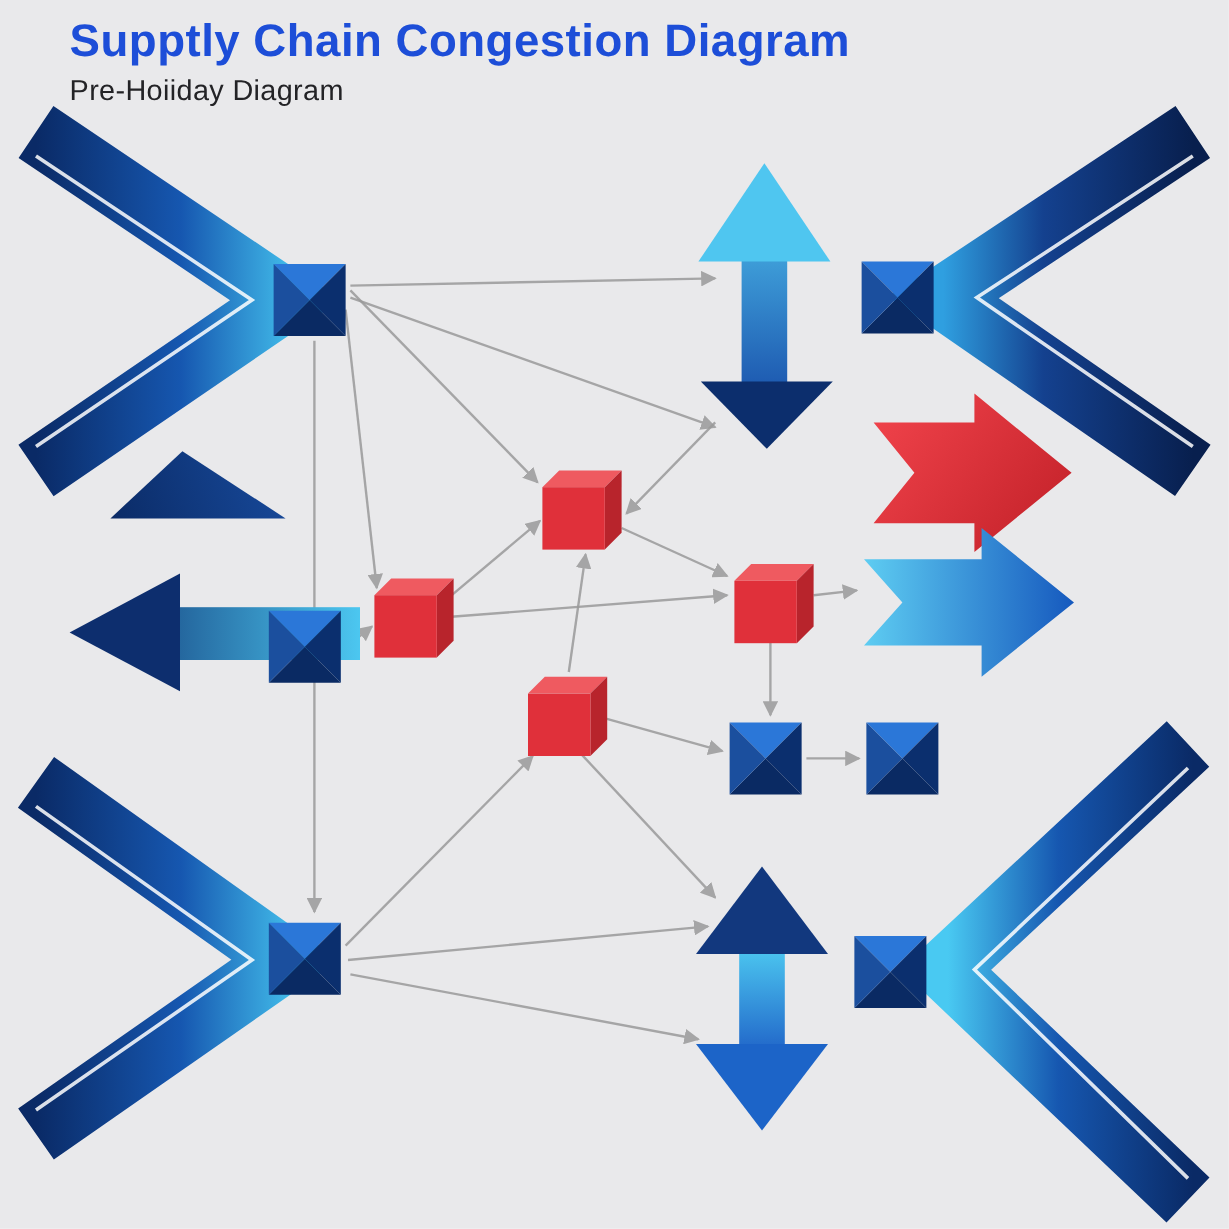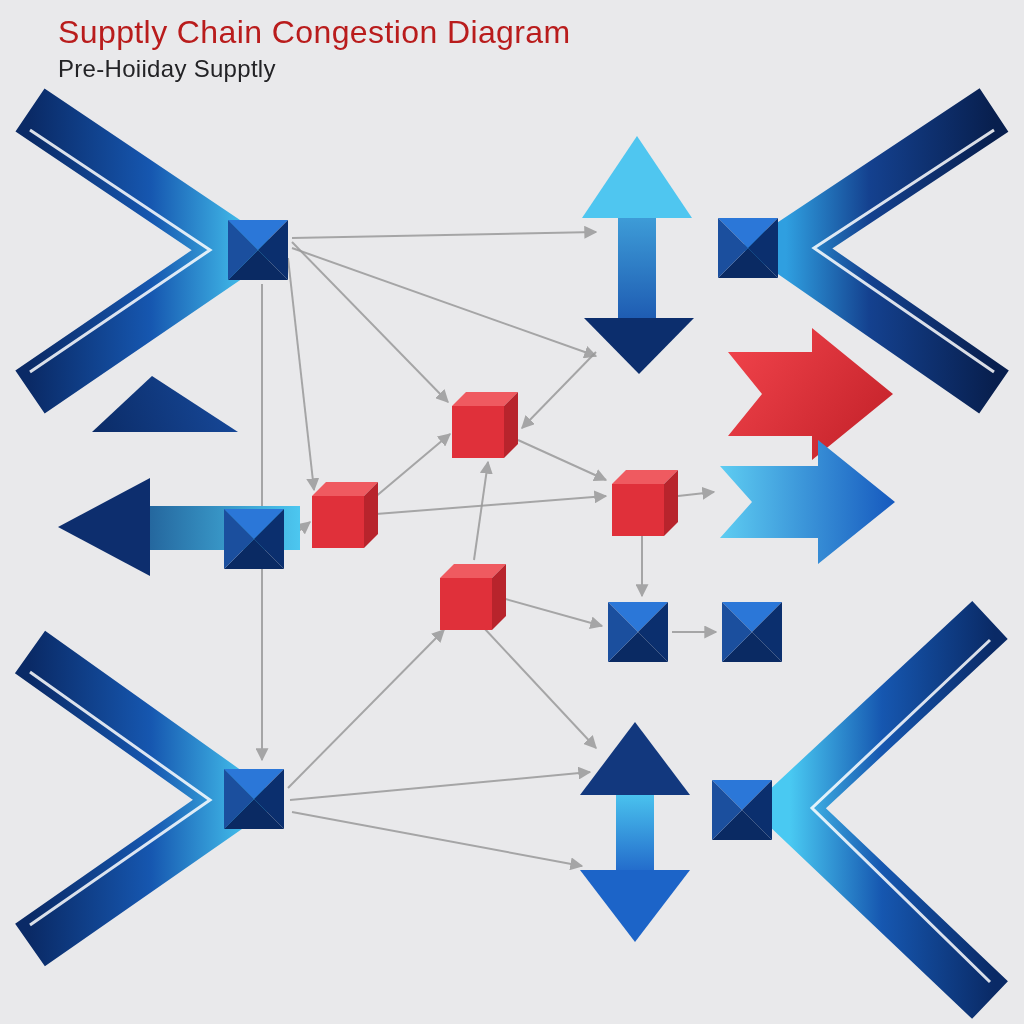--- a/index.html
+++ b/index.html
@@ -14,25 +14,25 @@
     width:1024px;height:1024px;
     background:#e9e9eb;
   }
   .header{
     position:absolute;
     left:58px;top:14px;
     z-index:5;
   }
   .header h1{
     margin:0;
-    font-size:32px;
+    font-size:38px;
     line-height:1.15;
-    font-weight:normal;
+    font-weight:bold;
     letter-spacing:.4px;
-    color:#b91c1c;
+    color:#1d4ed8;
   }
   .header p{
     margin:4px 0 0 0;
     font-size:24px;
     font-weight:normal;
     letter-spacing:.3px;
     color:#232326;
   }
   svg{position:absolute;left:0;top:0;}
   .connector{
@@ -48,21 +48,21 @@
     opacity:.85;
   }
 </style>
 </head>
 <body>
 
 <div class="canvas">
 
   <div class="header">
     <h1>Supptly Chain Congestion Diagram</h1>
-    <p>Pre-Hoiiday Supptly</p>
+    <p>Pre-Hoiiday Diagram</p>
   </div>
 
   <svg width="1024" height="1024" viewBox="0 0 1024 1024">
     <defs>
       <linearGradient id="gradL" gradientUnits="userSpaceOnUse" x1="30" y1="0" x2="250" y2="0">
         <stop offset="0" stop-color="#0a2a66"></stop>
         <stop offset="0.55" stop-color="#1657b0"></stop>
         <stop offset="1" stop-color="#45c3ee"></stop>
       </linearGradient>
       <linearGradient id="gradRtop" gradientUnits="userSpaceOnUse" x1="786" y1="0" x2="994" y2="0">

